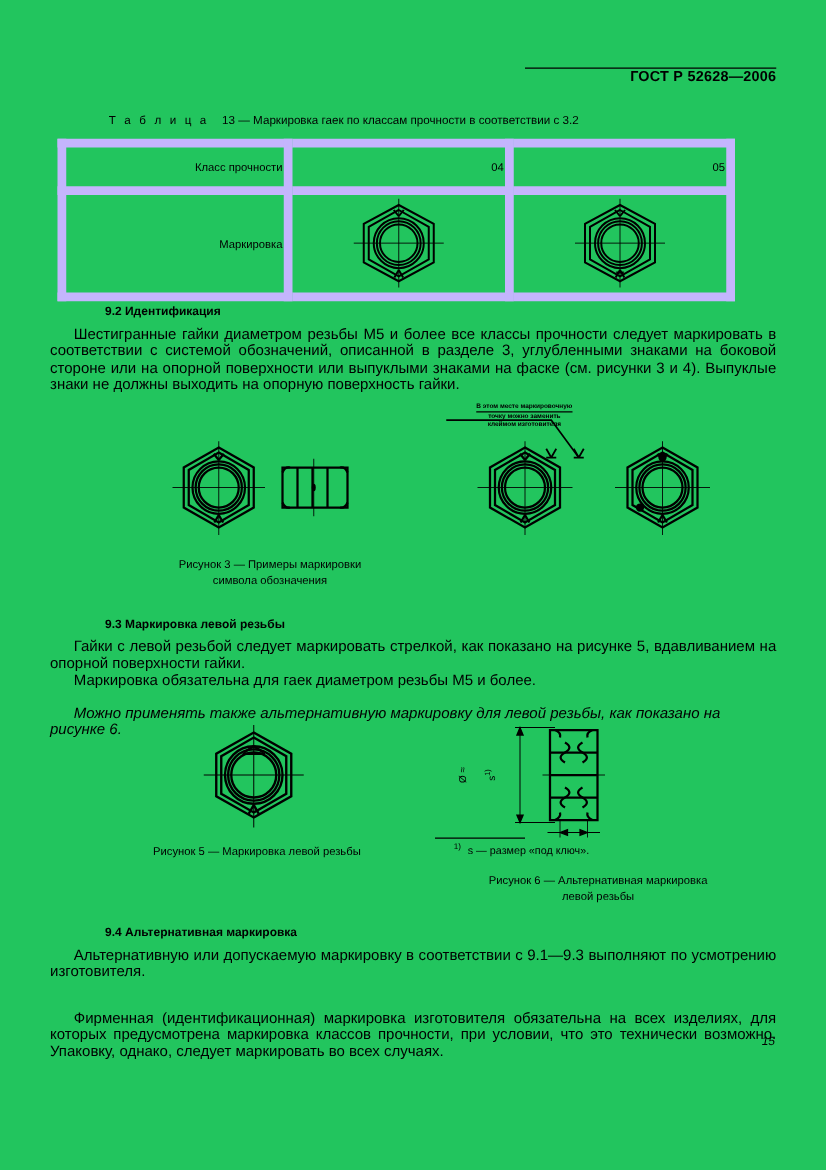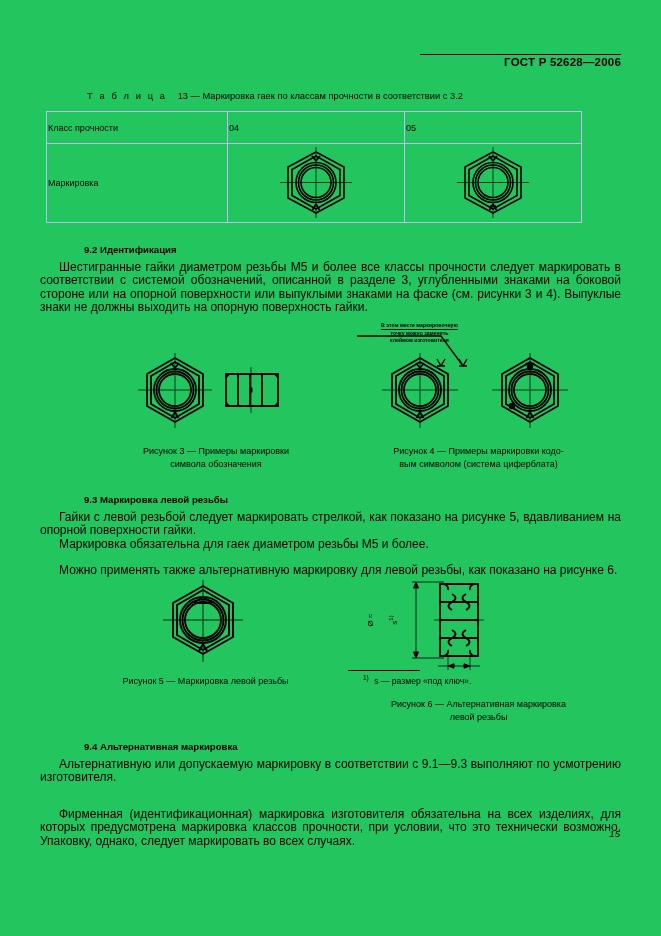--- a/index.html
+++ b/index.html
@@ -61,22 +61,22 @@
   
   .mark-table {
     position: absolute;
     left: 46px;
     top: 111px;
     width: 535px;
     border-collapse: collapse;
     table-layout: fixed;
   }
   .mark-table td {
-    border: 1px solid #c4b5fd;
-    text-align: left;
+    border: 7px solid #c4b5fd;
+    text-align: right;
     vertical-align: middle;
     font-size: 9px;
   }
   .mark-table tr.head td { height: 29px; }
   .mark-table tr.body td { height: 76px; }
   .mark-table col.c1 { width: 181px; }
   .mark-table col.c2 { width: 177px; }
   .mark-table col.c3 { width: 177px; }
 
   
@@ -295,29 +295,25 @@
         <line x1="130" y1="38" x2="206" y2="38"></line>
       </g>
       <g stroke="#000" fill="none" stroke-width="1.8">
         <path d="M168,16 l-4,-5 M168,16 l4,-5"></path>
         <path d="M168,60 l-3.5,6 M168,60 l3.5,6"></path>
         <circle cx="168" cy="14" r="2.4" fill="#000"></circle>
         <circle cx="150" cy="54" r="2.4" fill="#000"></circle>
       </g>
     </svg>
   </div>
-  <div class="fig-cap" style="left:336px; top:445px; width:285px;">
-    <span>Рисунок 4 — Примеры маркировки кодо-</span><br>
-    <span>вым символом (система циферблата)</span>
-  </div>
 
   <div class="h-sec" style="left:84px; top:494px;">9.3  Маркировка левой резьбы</div>
   <div class="para" style="left:40px; top:511px; width:581px;"><span class="ind"></span><span>Гайки с левой резьбой следует маркировать стрелкой, как показано на рисунке 5, вдавливанием на опорной поверхности гайки.</span></div>
   <div class="para" style="left:40px; top:538px; width:581px; text-align:left;"><span class="ind"></span><span>Маркировка обязательна для гаек диаметром резьбы М5 и более.</span></div>
-  <div class="para" style="left:40px; top:564px; width:581px; text-align:left;"><span class="ind"></span><span>Можно применять также альтернативную маркировку для левой резьбы, как показано на рисунке 6.</span></div>
+  <div class="para" style="left:40px; top:564px; width:581px; text-align:left;font-style:italic;"><span class="ind"></span><span>Можно применять также альтернативную маркировку для левой резьбы, как показано на рисунке 6.</span></div>
 
   <div class="fig" style="left:145px; top:578px;">
     <svg width="120" height="88" viewBox="0 0 120 88">
       <g stroke="#000" fill="none" stroke-width="1.9">
         <polygon points="58,8 88,25 88,59 58,76 28,59 28,25"></polygon>
         <polygon points="58,12 84,27 84,57 58,72 32,57 32,27"></polygon>
         <circle cx="58" cy="42" r="23"></circle>
         <circle cx="58" cy="42" r="20.5"></circle>
         <circle cx="58" cy="42" r="18"></circle>
       </g>

